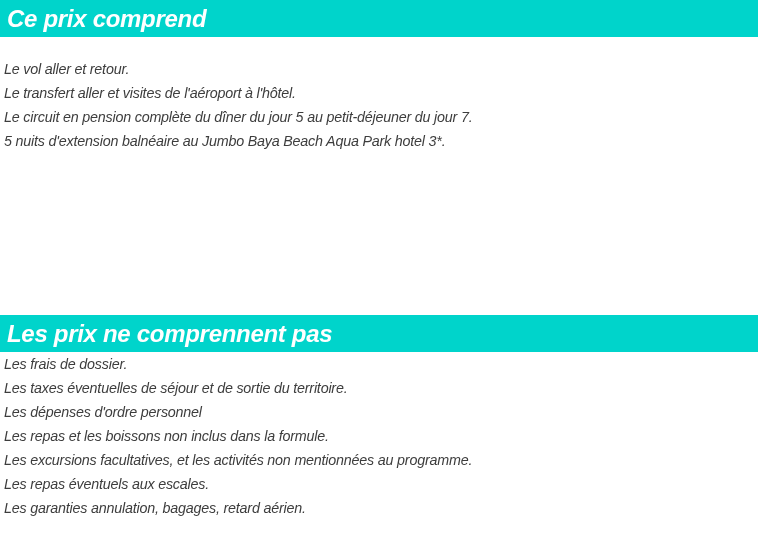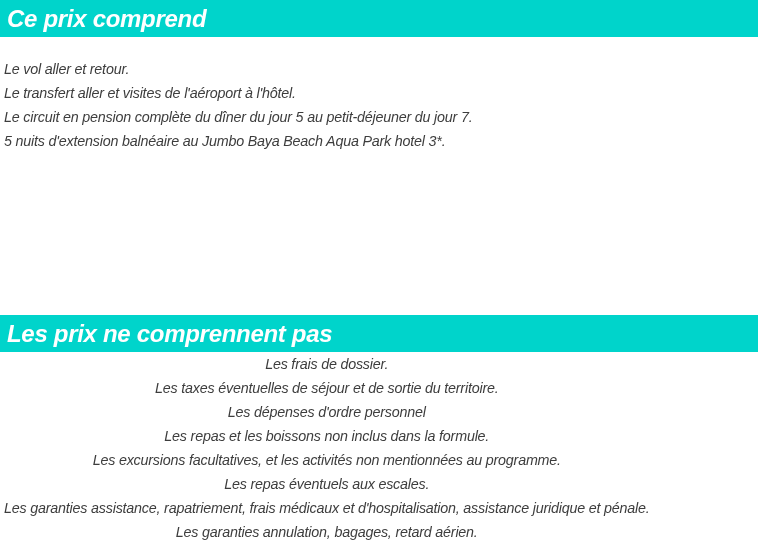--- a/index.html
+++ b/index.html
@@ -32,21 +32,21 @@
     #hdr-included { top: 0; }
     #hdr-excluded { top: 295px; margin-top: 20px; }
     .item-list {
       position: absolute;
       left: 0;
       margin: 4px;
       padding: 0;
       list-style: none;
     }
     #list-included { top: 53px; }
-    #list-excluded { top: 348px; text-align: center; }
+    #list-excluded { top: 348px; }
     .item-list li {
       height: 24px;
       line-height: 24px;
       font-size: 14.3px;
       font-style: italic;
       color: #3d3d3d;
       white-space: nowrap;
       letter-spacing: -0.2px;
     }
   </style>
@@ -66,15 +66,14 @@
 <div class="section-header" id="hdr-excluded">
   <span>Les prix ne comprennent pas</span>
 </div>
 <ul class="item-list" id="list-excluded">
   <li>Les frais de dossier.</li>
   <li>Les taxes éventuelles de séjour et de sortie du territoire.</li>
   <li>Les dépenses d'ordre personnel</li>
   <li>Les repas et les boissons non inclus dans la formule.</li>
   <li>Les excursions facultatives, et les activités non mentionnées au programme.</li>
   <li>Les repas éventuels aux escales.</li>
-  <li>Les garanties assistance, rapatriement, frais médicaux et d'hospitalisation, assistance juridique et pénale.</li>
   <li>Les garanties annulation, bagages, retard aérien.</li>
 </ul>
 
 </body></html>

